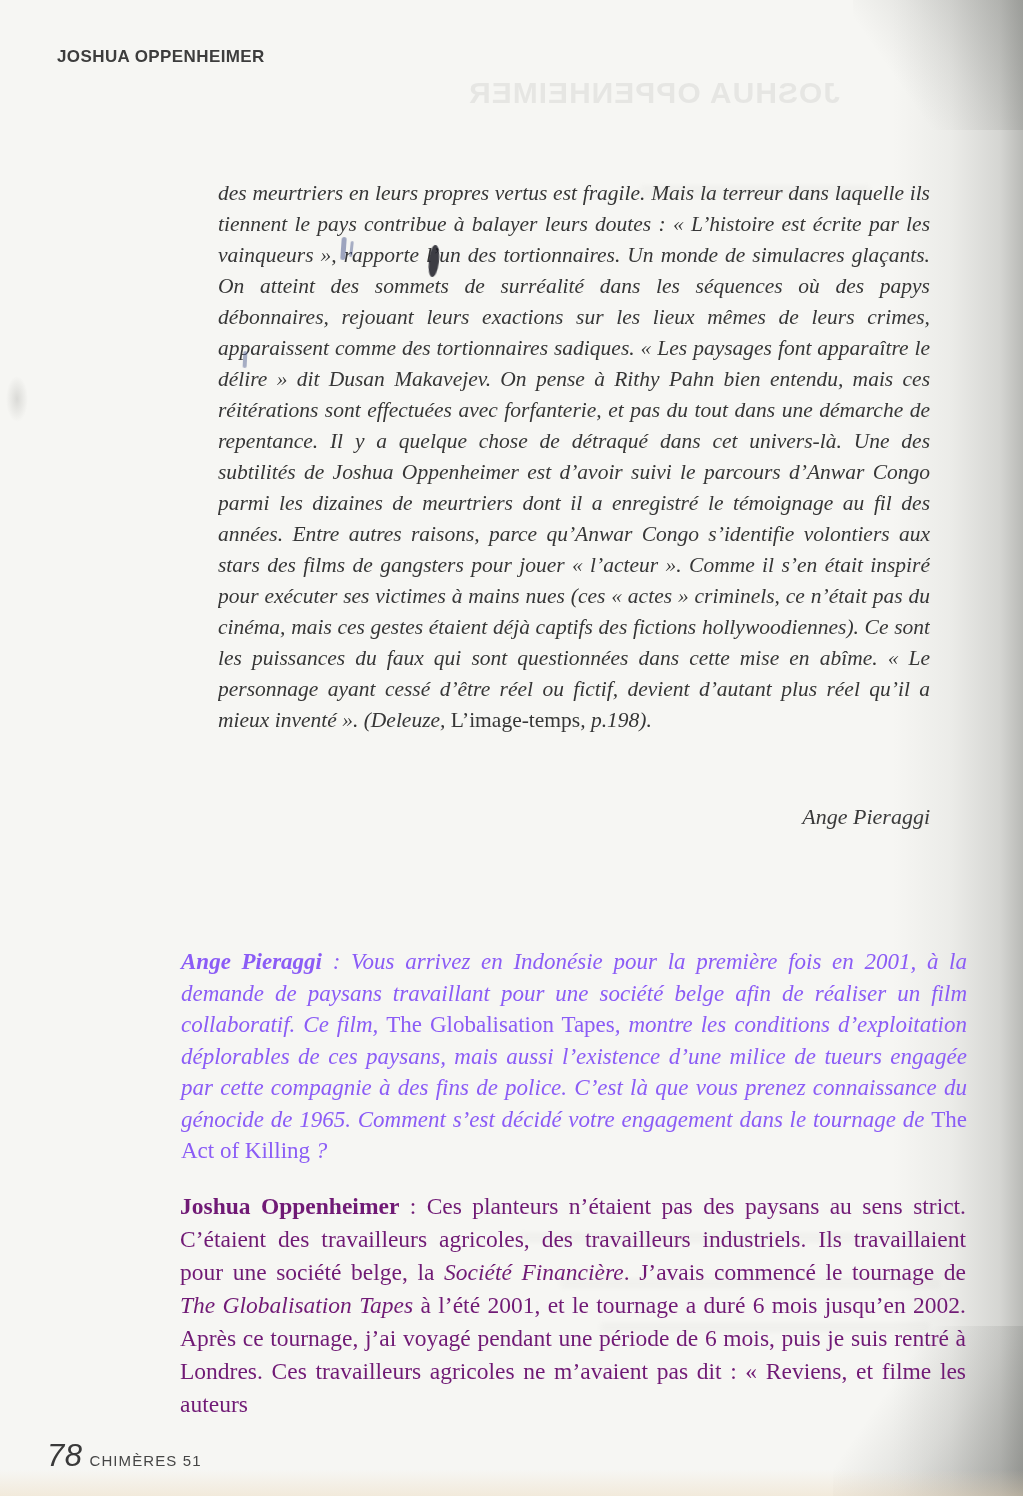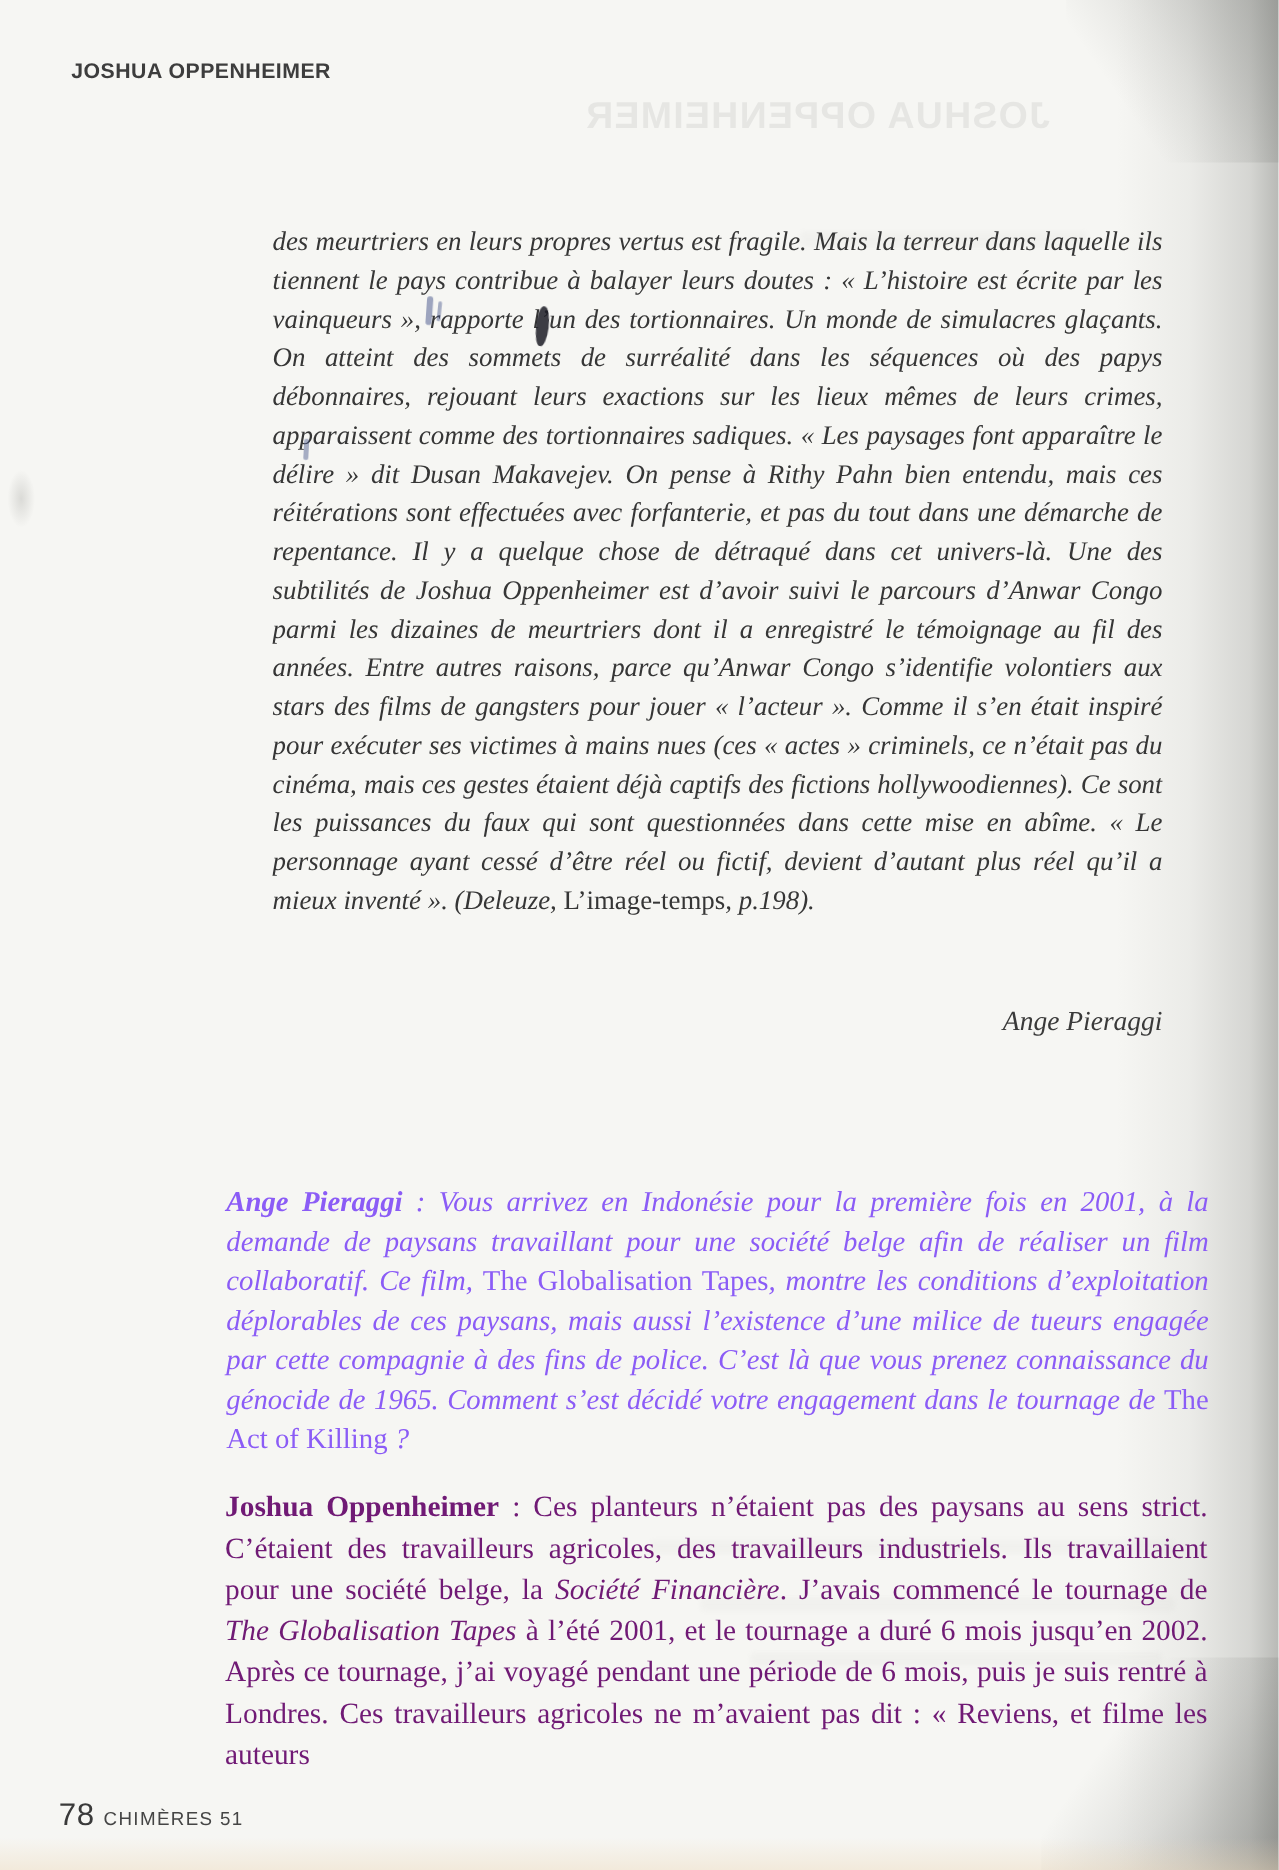--- a/index.html
+++ b/index.html
@@ -83,21 +83,21 @@
     text-align:justify;text-align-last:justify;color:#701a75;
   }
   .answer .speaker{font-weight:700;}
   .answer .ital{font-style:italic;}
   
   .footer{
     position:absolute;left:47px;top:1438px;
     display:flex;align-items:baseline;
     font-family:"Liberation Sans",sans-serif;color:#3a3a3a;
   }
-  .page-number{font-size:25px;font-weight:400;letter-spacing:0.5px;}
+  .page-number{font-size:31px;font-weight:400;letter-spacing:0.5px;font-style:italic;}
   .journal-title{font-size:15px;letter-spacing:1.1px;margin-left:7px;color:#454545;}
   
   .smudge{position:absolute;pointer-events:none;}
   .smudge-a1{left:341px;top:237px;width:5px;height:23px;background:#46558a;opacity:0.5;border-radius:3px;transform:rotate(4deg);filter:blur(0.4px);}
   .smudge-a2{left:350px;top:241px;width:3px;height:16px;background:#46558a;opacity:0.45;border-radius:2px;transform:rotate(6deg);filter:blur(0.4px);}
   .smudge-b{left:429px;top:245px;width:10px;height:32px;background:#1d1d26;opacity:0.85;border-radius:45% 55% 50% 50%;transform:rotate(7deg);filter:blur(0.3px);}
   .smudge-c{left:243px;top:351px;width:4px;height:17px;background:#46558a;opacity:0.45;border-radius:2px;transform:rotate(3deg);filter:blur(0.4px);}
 </style>
 </head>
 <body>

